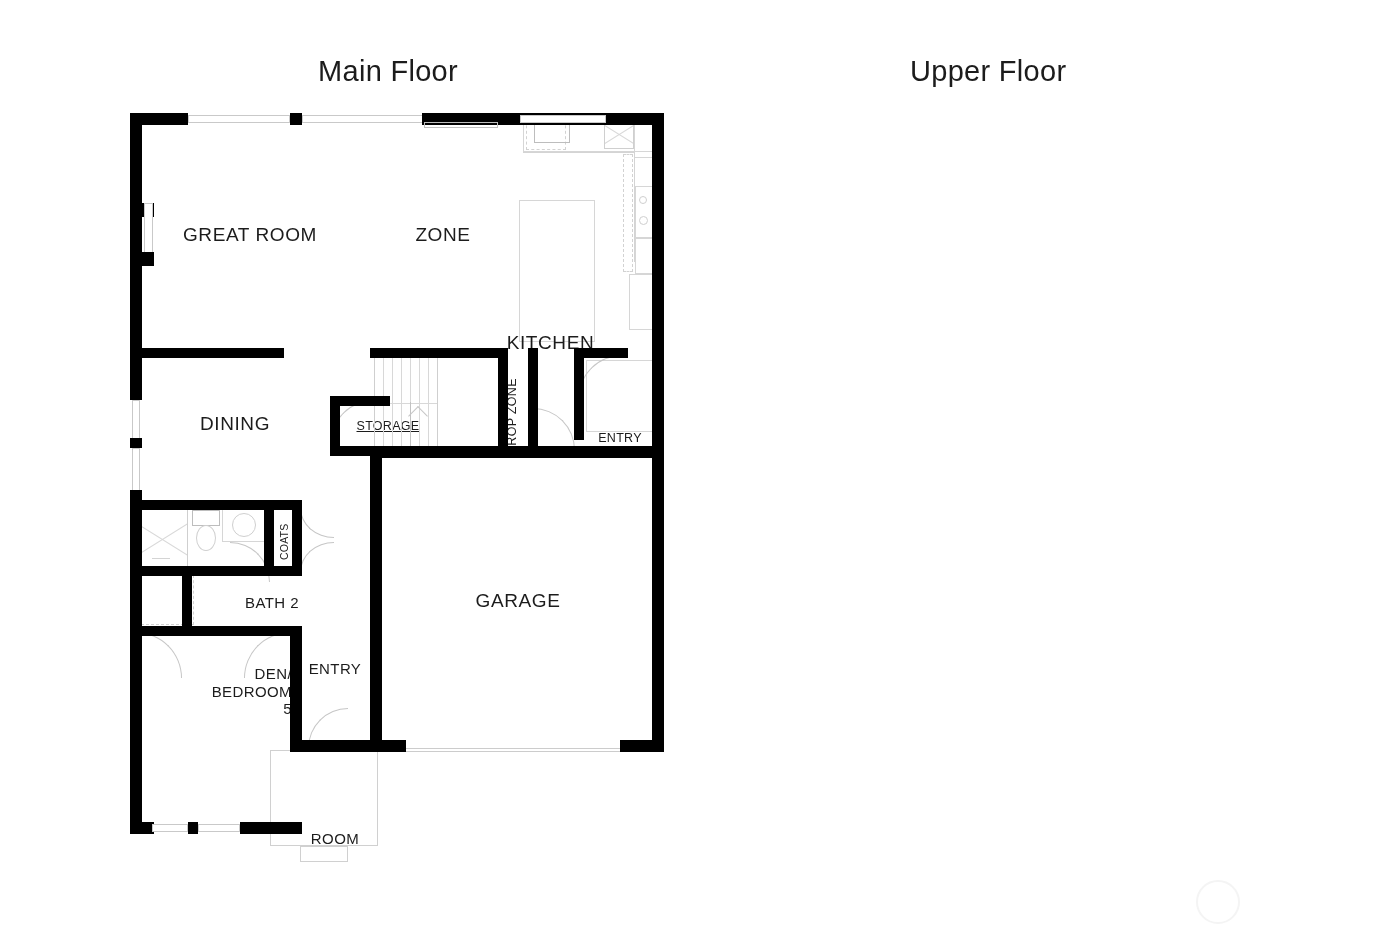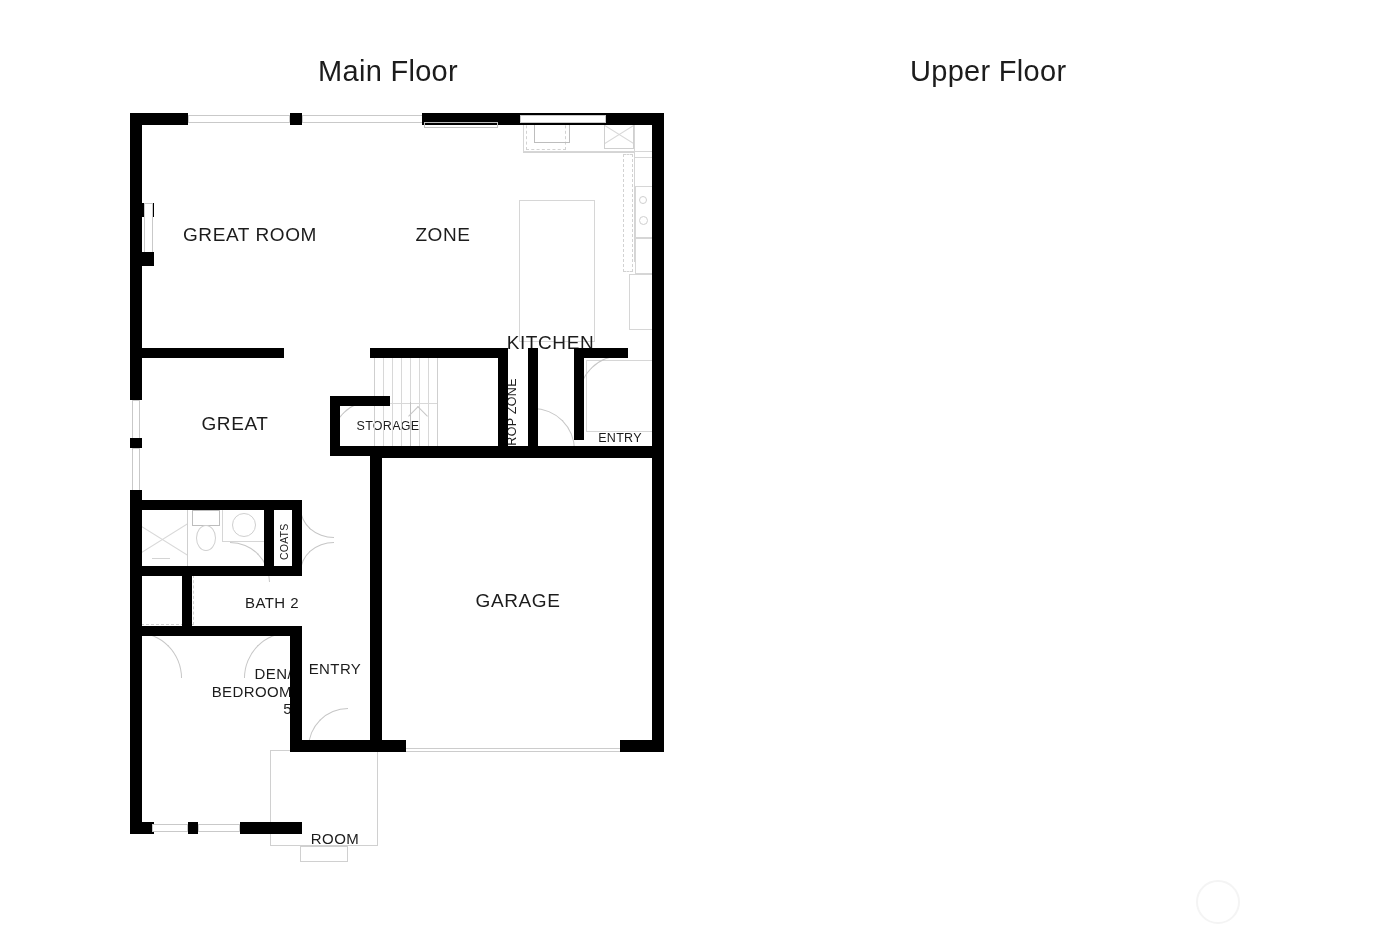--- a/index.html
+++ b/index.html
@@ -77,29 +77,29 @@
     <div class="circ" style="left:639px;top:216px;width:9px;height:9px;"></div>
     <div class="circ" style="left:653px;top:218px;width:7px;height:7px;"></div>
     <div class="lt" style="left:635px;top:238px;width:28px;height:36px;"></div>
     <div class="lt" style="left:629px;top:274px;width:34px;height:56px;"></div>
     <div class="dash" style="left:623px;top:154px;width:10px;height:118px;"></div>
     <div class="lt" style="left:519px;top:200px;width:76px;height:142px;"></div>
 
     <div class="lbl big" style="left:130px;top:224px;width:240px;">GREAT ROOM</div>
     <div class="lbl big" style="left:368px;top:224px;width:150px;">ZONE</div>
     <div class="lbl big" style="left:468px;top:301px;width:165px;margin-top:31px;">KITCHEN</div>
-    <div class="lbl big" style="left:140px;top:413px;width:190px;">GREAT</div>
+    <div class="lbl big" style="left:140px;top:413px;width:190px;">DINING</div>
     <div class="lbl big" style="left:418px;top:590px;width:200px;">GARAGE</div>
     <div class="lbl med" style="left:270px;top:660px;width:130px;">ENTRY</div>
     <div class="lbl med" style="left:212px;top:594px;width:120px;">BATH 2</div>
     <div class="lbl med" style="left:142px;top:665px;width:150px;text-align:right;">DEN/
 BEDROOM
 5</div>
     <div class="lbl med" style="left:275px;top:830px;width:120px;">ROOM</div>
-    <div class="lbl sm" style="left:338px;top:419px;width:100px;background:#fff;">STORAGE</div>
+    <div class="lbl sm" style="left:338px;top:419px;width:100px;background:#fff;text-decoration:underline;">STORAGE</div>
     <div class="lbl sm vert" style="left:505px;top:372px;height:90px;width:16px;">DROP ZONE</div>
     <div class="lbl sm" style="left:580px;top:431px;width:80px;background:#fff;">ENTRY</div>
     <div class="lbl xs vert" style="left:278px;top:513px;height:58px;width:14px;">COATS</div>
 
     <div class="stair" style="left:374px;top:352px;width:64px;height:104px;">
       <i style="left:8px;top:0;width:1px;height:104px;"></i>
       <i style="left:17px;top:0;width:1px;height:104px;"></i>
       <i style="left:26px;top:0;width:1px;height:104px;"></i>
       <i style="left:35px;top:0;width:1px;height:104px;"></i>
       <i style="left:44px;top:0;width:1px;height:104px;"></i>

